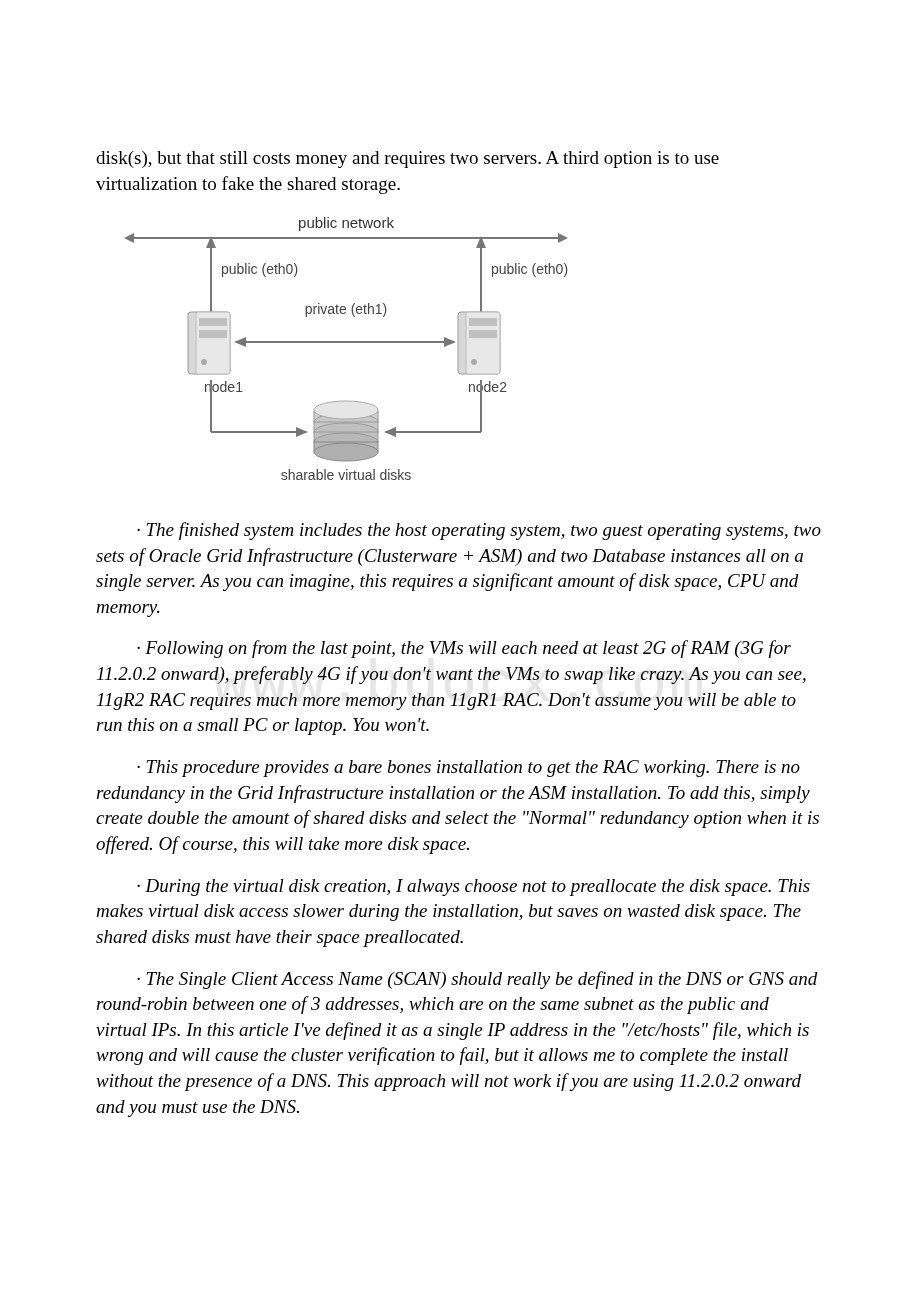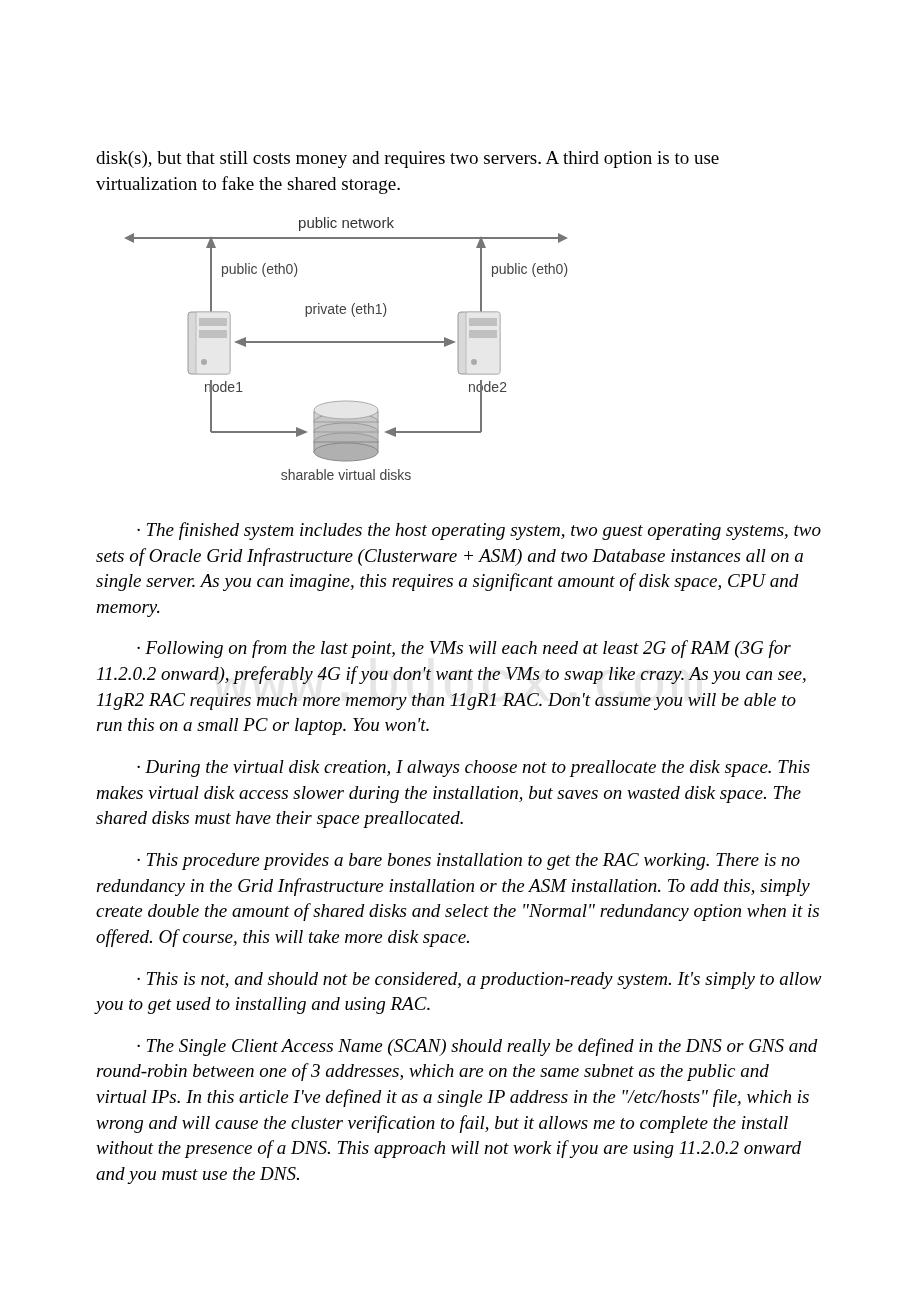--- a/index.html
+++ b/index.html
@@ -134,18 +134,17 @@
         <ellipse cx="250" cy="240" rx="32" ry="9" fill="#b0b0b0" stroke="#888"></ellipse>
         <ellipse cx="250" cy="198" rx="32" ry="9" fill="#e6e6e6" stroke="#aaa"></ellipse>
       </g>
       <text x="250" y="268" text-anchor="middle" class="diag-label-sm">sharable virtual disks</text>
     </svg>
   </div>
 
 
   <p class="bullet">· The finished system includes the host operating system, two guest operating systems, two sets of Oracle Grid Infrastructure (Clusterware + ASM) and two Database instances all on a single server. As you can imagine, this requires a significant amount of disk space, CPU and memory.</p>
   <p class="bullet">· Following on from the last point, the VMs will each need at least 2G of RAM (3G for 11.2.0.2 onward), preferably 4G if you don't want the VMs to swap like crazy. As you can see, 11gR2 RAC requires much more memory than 11gR1 RAC. Don't assume you will be able to run this on a small PC or laptop. You won't.</p>
+  <p class="bullet">· This procedure provides a bare bones installation to get the RAC working. There is no redundancy in the Grid Infrastructure installation or the ASM installation. To add this, simply create double the amount of shared disks and select the "Normal" redundancy option when it is offered. Of course, this will take more disk space.</p>
   <p class="bullet">· During the virtual disk creation, I always choose not to preallocate the disk space. This makes virtual disk access slower during the installation, but saves on wasted disk space. The shared disks must have their space preallocated.</p>
-  <p class="bullet">· This procedure provides a bare bones installation to get the RAC working. There is no redundancy in the Grid Infrastructure installation or the ASM installation. To add this, simply create double the amount of shared disks and select the "Normal" redundancy option when it is offered. Of course, this will take more disk space.</p>
-  <p class="bullet">· This is not, and should not be considered, a production-ready system. It's simply to allow you to get used to installing and using RAC.</p>
   <p class="bullet">· The Single Client Access Name (SCAN) should really be defined in the DNS or GNS and round-robin between one of 3 addresses, which are on the same subnet as the public and virtual IPs. In this article I've defined it as a single IP address in the "/etc/hosts" file, which is wrong and will cause the cluster verification to fail, but it allows me to complete the install without the presence of a DNS. This approach will not work if you are using 11.2.0.2 onward and you must use the DNS.</p>
 
 </div>
 
 </body></html>

